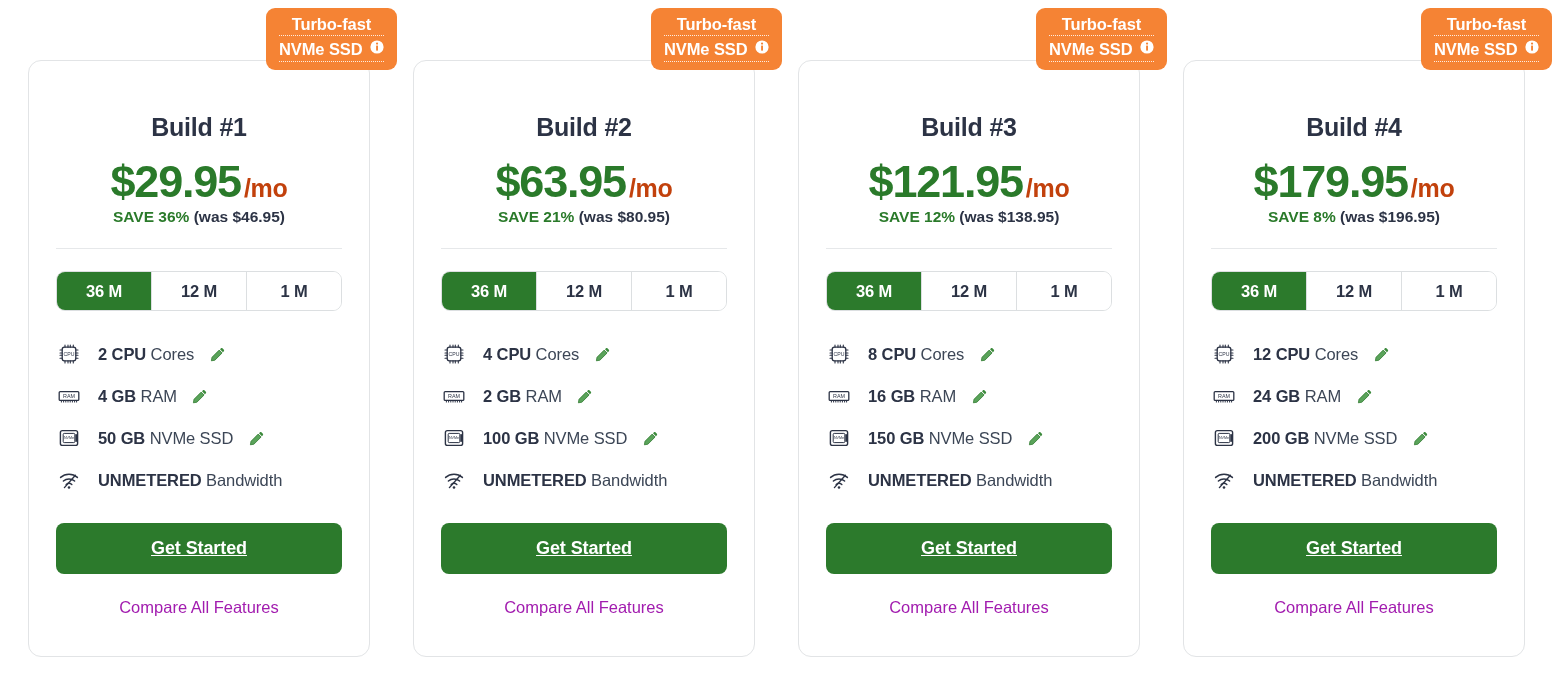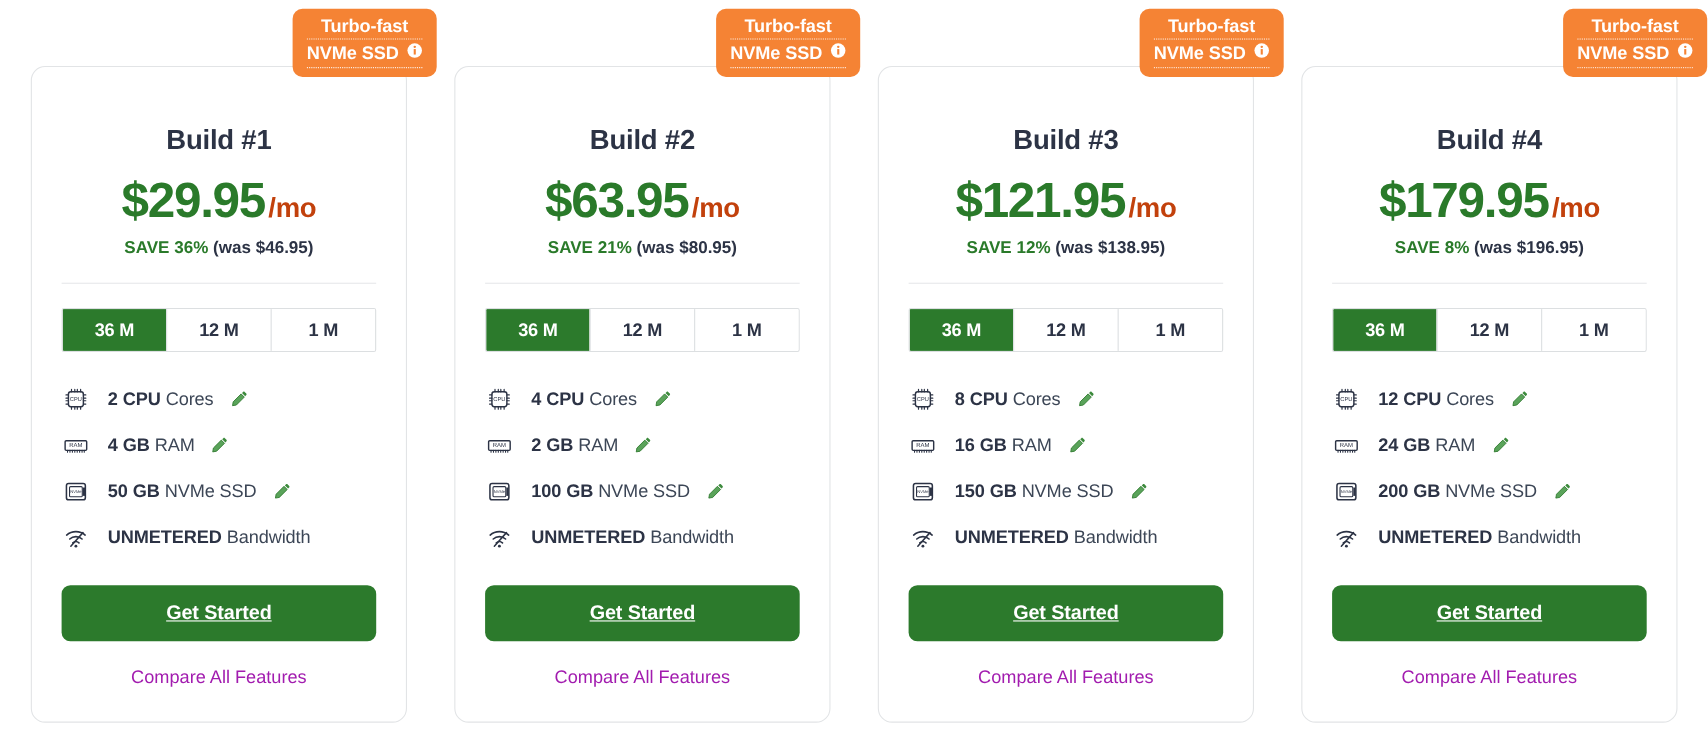--- a/index.html
+++ b/index.html
@@ -100,40 +100,39 @@
   .price-period {
     font-size: 25px;
     font-weight: bold;
     color: #c2410c;
     margin-left: 3px;
     letter-spacing: -0.3px;
   }
 
   .save-row {
     text-align: center;
-    margin-top: 9px;
     font-size: 15.5px;
     font-weight: bold;
     white-space: nowrap;
   }
   .save-pct { color: #2a7a2a; }
   .save-was { color: #2c3345; }
 
   .divider {
     border: none;
     border-top: 1px solid #e6e8ea;
     margin: 22px 0 0 0;
   }
 
   
   .terms {
     display: flex;
     margin-top: 22px;
     border: 1px solid #dcdfe1;
-    border-radius: 2px;
+    border-radius: 9px;
     overflow: hidden;
     height: 38px;
   }
   .term {
     flex: 1 1 0;
     display: flex;
     align-items: center;
     justify-content: center;
     font-size: 16.5px;
     font-weight: bold;

